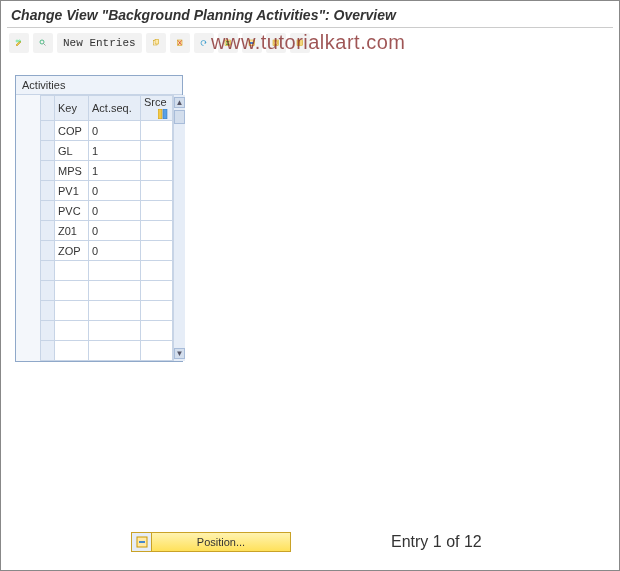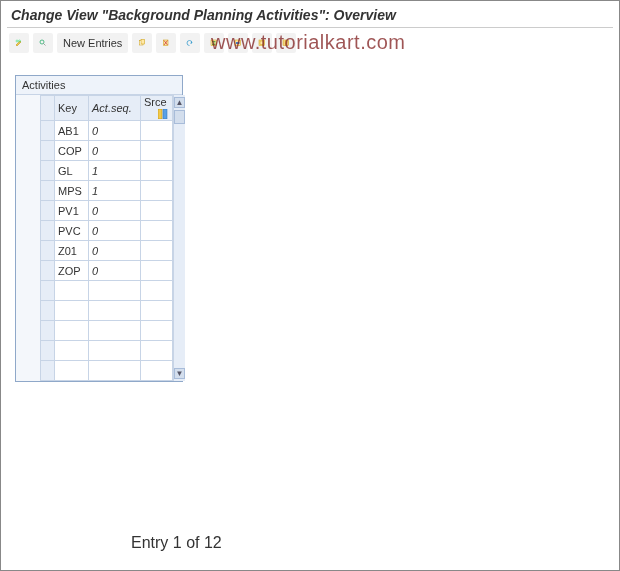--- a/index.html
+++ b/index.html
@@ -27,20 +27,21 @@
     height: 1px;
     background: #ccc;
     margin: 0 6px 2px 6px;
   }
   .toolbar {
     display: flex;
     align-items: center;
     gap: 4px;
     padding: 3px 8px 6px 8px;
     position: relative;
+    font-family: Liberation Mono, monospace;
   }
   .tbtn {
     width: 20px;
     height: 20px;
     border: none;
     background: #f2f2f2;
     display: flex;
     align-items: center;
     justify-content: center;
     cursor: pointer;
@@ -104,21 +105,21 @@
     overflow: hidden;
     white-space: nowrap;
   }
   .grid th {
     background: #e6edf7;
     color: #333;
     font-weight: normal;
   }
   .col-sel { width: 14px; background: #e6edf7 !important; }
   .col-key { width: 34px; }
-  .col-seq { width: 52px; font-style: italic; }
+  .col-seq { width: 52px; }
   .col-srce { width: 32px; }
   .col-srce-hdr { width: 32px; }
   .sel-cell { background: #e6edf7 !important; }
   .hdr-icon {
     float: right;
     width: 12px; height: 12px;
     display: inline-flex; align-items: center; justify-content: center;
   }
   .vscroll {
     width: 15px;
@@ -266,26 +267,20 @@
               <span>Srce</span><span class="hdr-icon">
                   <svg width="10" height="10" viewBox="0 0 10 10">
                     <rect x="0" y="0" width="4" height="10" fill="#f2c94c" stroke="#b58900" stroke-width="0.5"></rect>
                     <rect x="5" y="0" width="4" height="10" fill="#5aa0e6" stroke="#2a6db0" stroke-width="0.5"></rect>
                   </svg>
                 </span>
             </th>
           </tr>
         </thead>
         <tbody>
-          <tr>
-              <td class="sel-cell col-sel"></td>
-              <td class="col-key">AB1</td>
-              <td class="col-seq">0</td>
-              <td class="col-srce"></td>
-            </tr>
           <tr>
               <td class="sel-cell col-sel"></td>
               <td class="col-key">COP</td>
               <td class="col-seq">0</td>
               <td class="col-srce"></td>
             </tr>
           <tr>
               <td class="sel-cell col-sel"></td>
               <td class="col-key">GL</td>
               <td class="col-seq">1</td>
@@ -361,14 +356,23 @@
         <div class="track"></div>
         <div>
           <div class="arrow">▼</div>
         </div>
       </div>
     </div>
   </div>
 </div>
 
 <div class="footer-bar">
+  <button class="position-btn">
+    <span class="pb-icon">
+      <svg width="12" height="12" viewBox="0 0 12 12">
+          <rect x="1" y="1" width="10" height="10" fill="#ffe9a8" stroke="#c90"></rect>
+          <rect x="3" y="5" width="6" height="2" fill="#48c"></rect>
+        </svg>
+    </span>
+    <span class="pb-label">Position...</span>
+  </button>
   <span class="entry-text">Entry 1 of 12</span>
 </div>
 
 </body></html>

